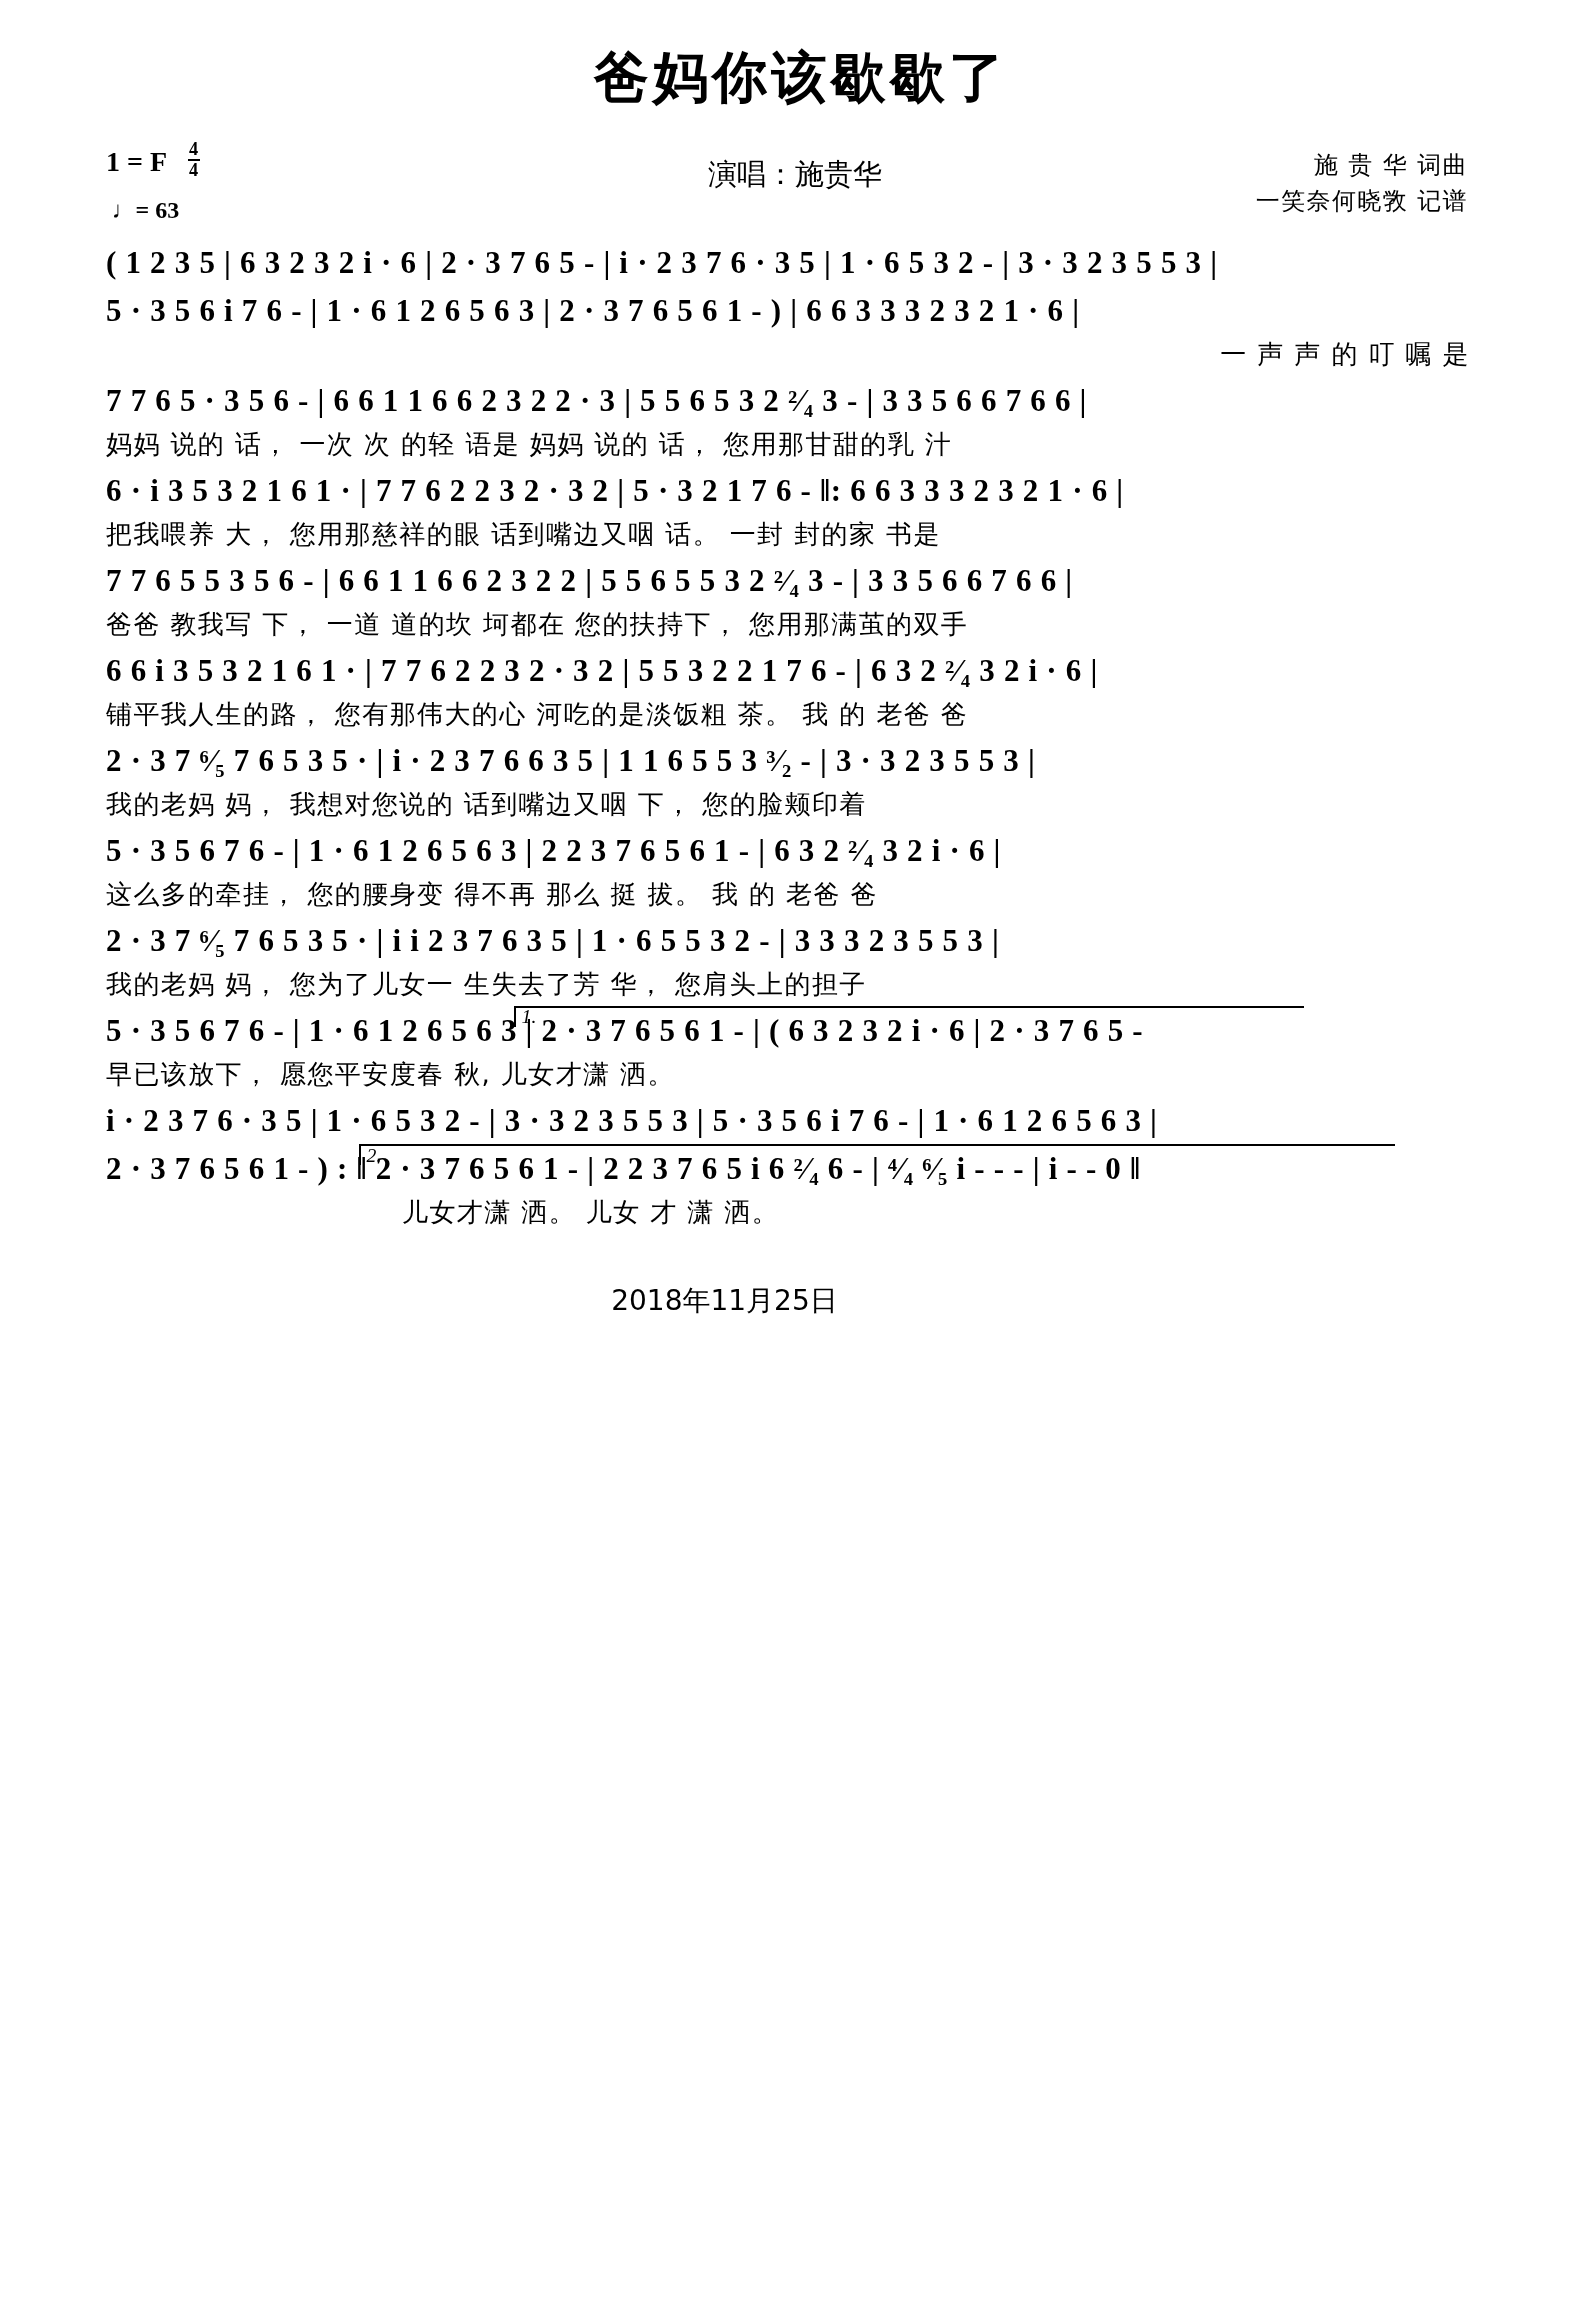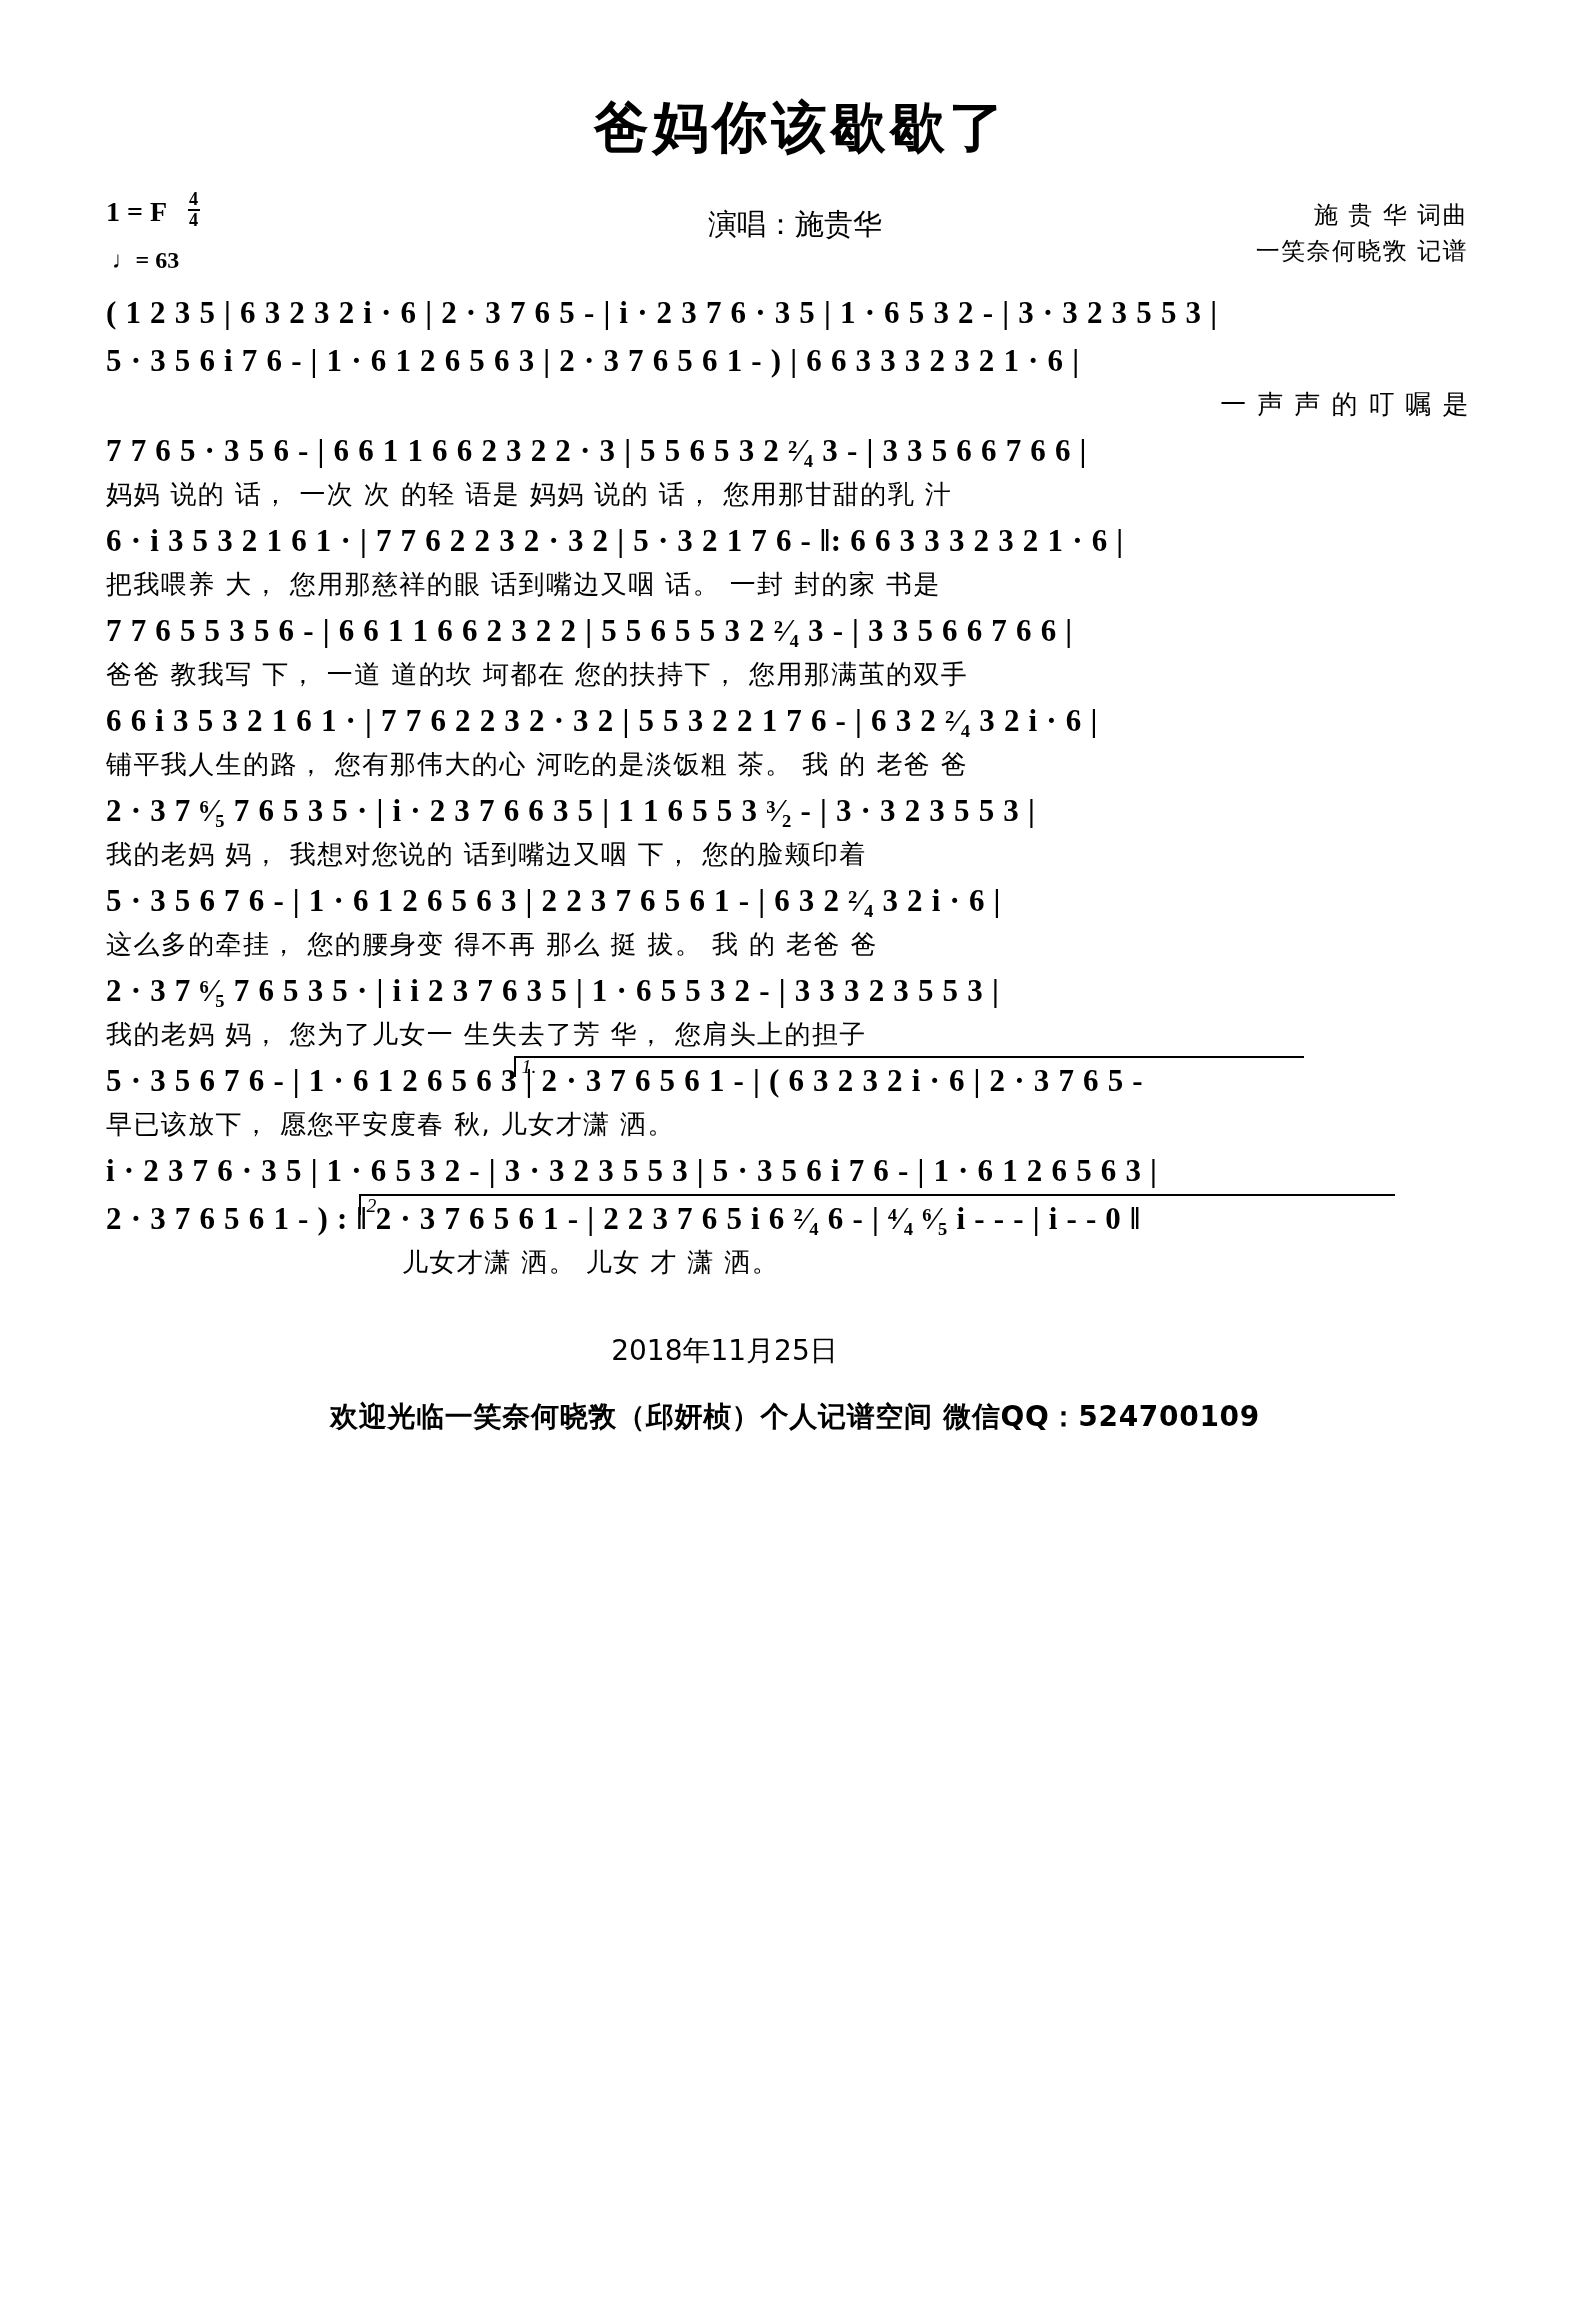--- a/index.html
+++ b/index.html
@@ -22,21 +22,21 @@
     box-sizing: border-box;
     padding: 0;
   }
   
   .title {
     text-align: center;
     font-family: "DejaVu Sans", sans-serif;
     font-weight: bold;
     font-size: 55px;
     letter-spacing: 4.2px;
-    margin-top: 91px;
+    margin-top: 41px;
     padding-left: 12px;
   }
   .header-row {
     position: relative;
     height: 77px;
     margin-top: 28px;
   }
   .key-block {
     position: absolute;
     left: 106px;
@@ -246,16 +246,15 @@
           <span>2.</span>
         </div>
       </div>
       <div class="notes">2 · 3 7 6 5 6 1 - ) : ‖ 2 · 3  7 6 5 6 1 -  | 2  2 3 7 6 5 i 6 ²⁄₄ 6 -  | ⁴⁄₄ ⁶⁄₅ i - - - | i - - 0 ‖</div>
       <div class="lyrics" style="padding-left:296px;">儿女才潇 洒。 儿女 才 潇       洒。</div>
     </div>
 
   </div>
 
   <div class="date">2018年11月25日</div>
-  <div class="footer-note">欢迎光临一笑奈何晓敩（邱妍桢）个人记谱空间   微信QQ：524700109</div>
 
 </div>
 
 
 </body></html>

